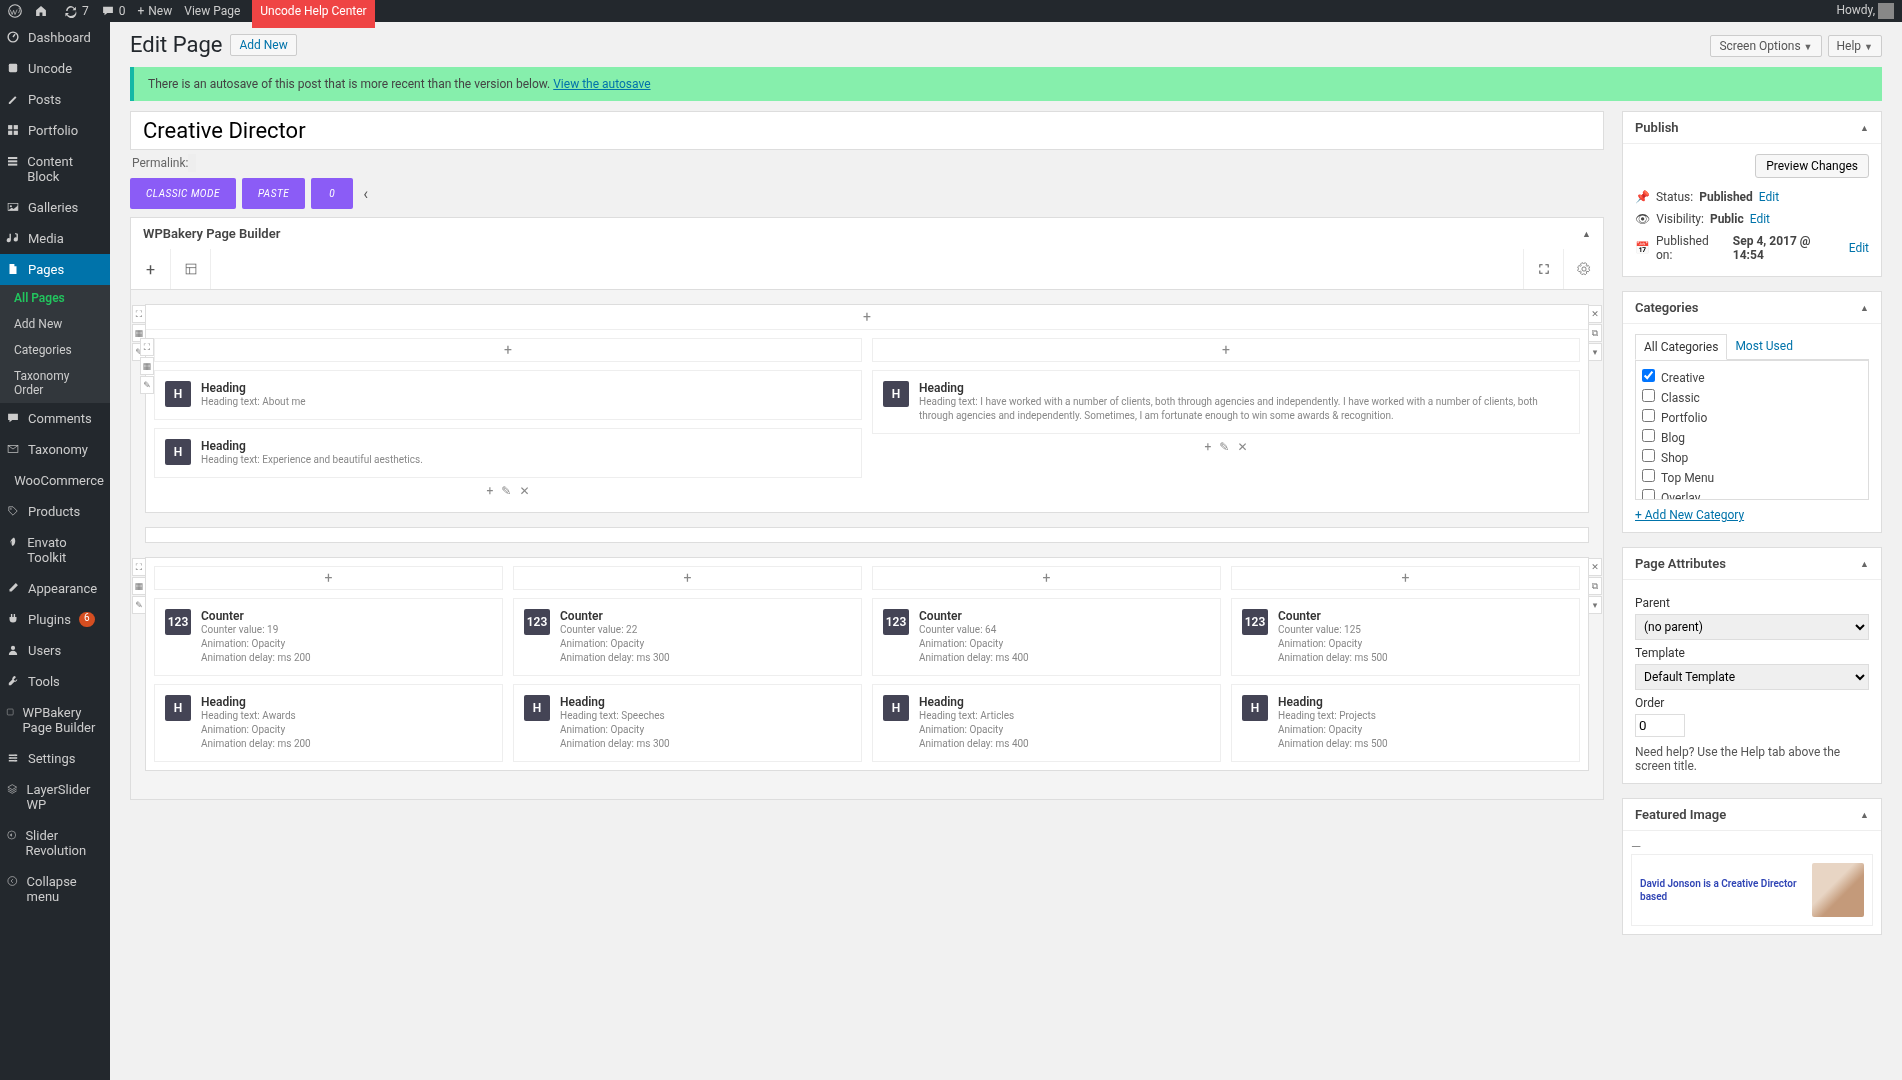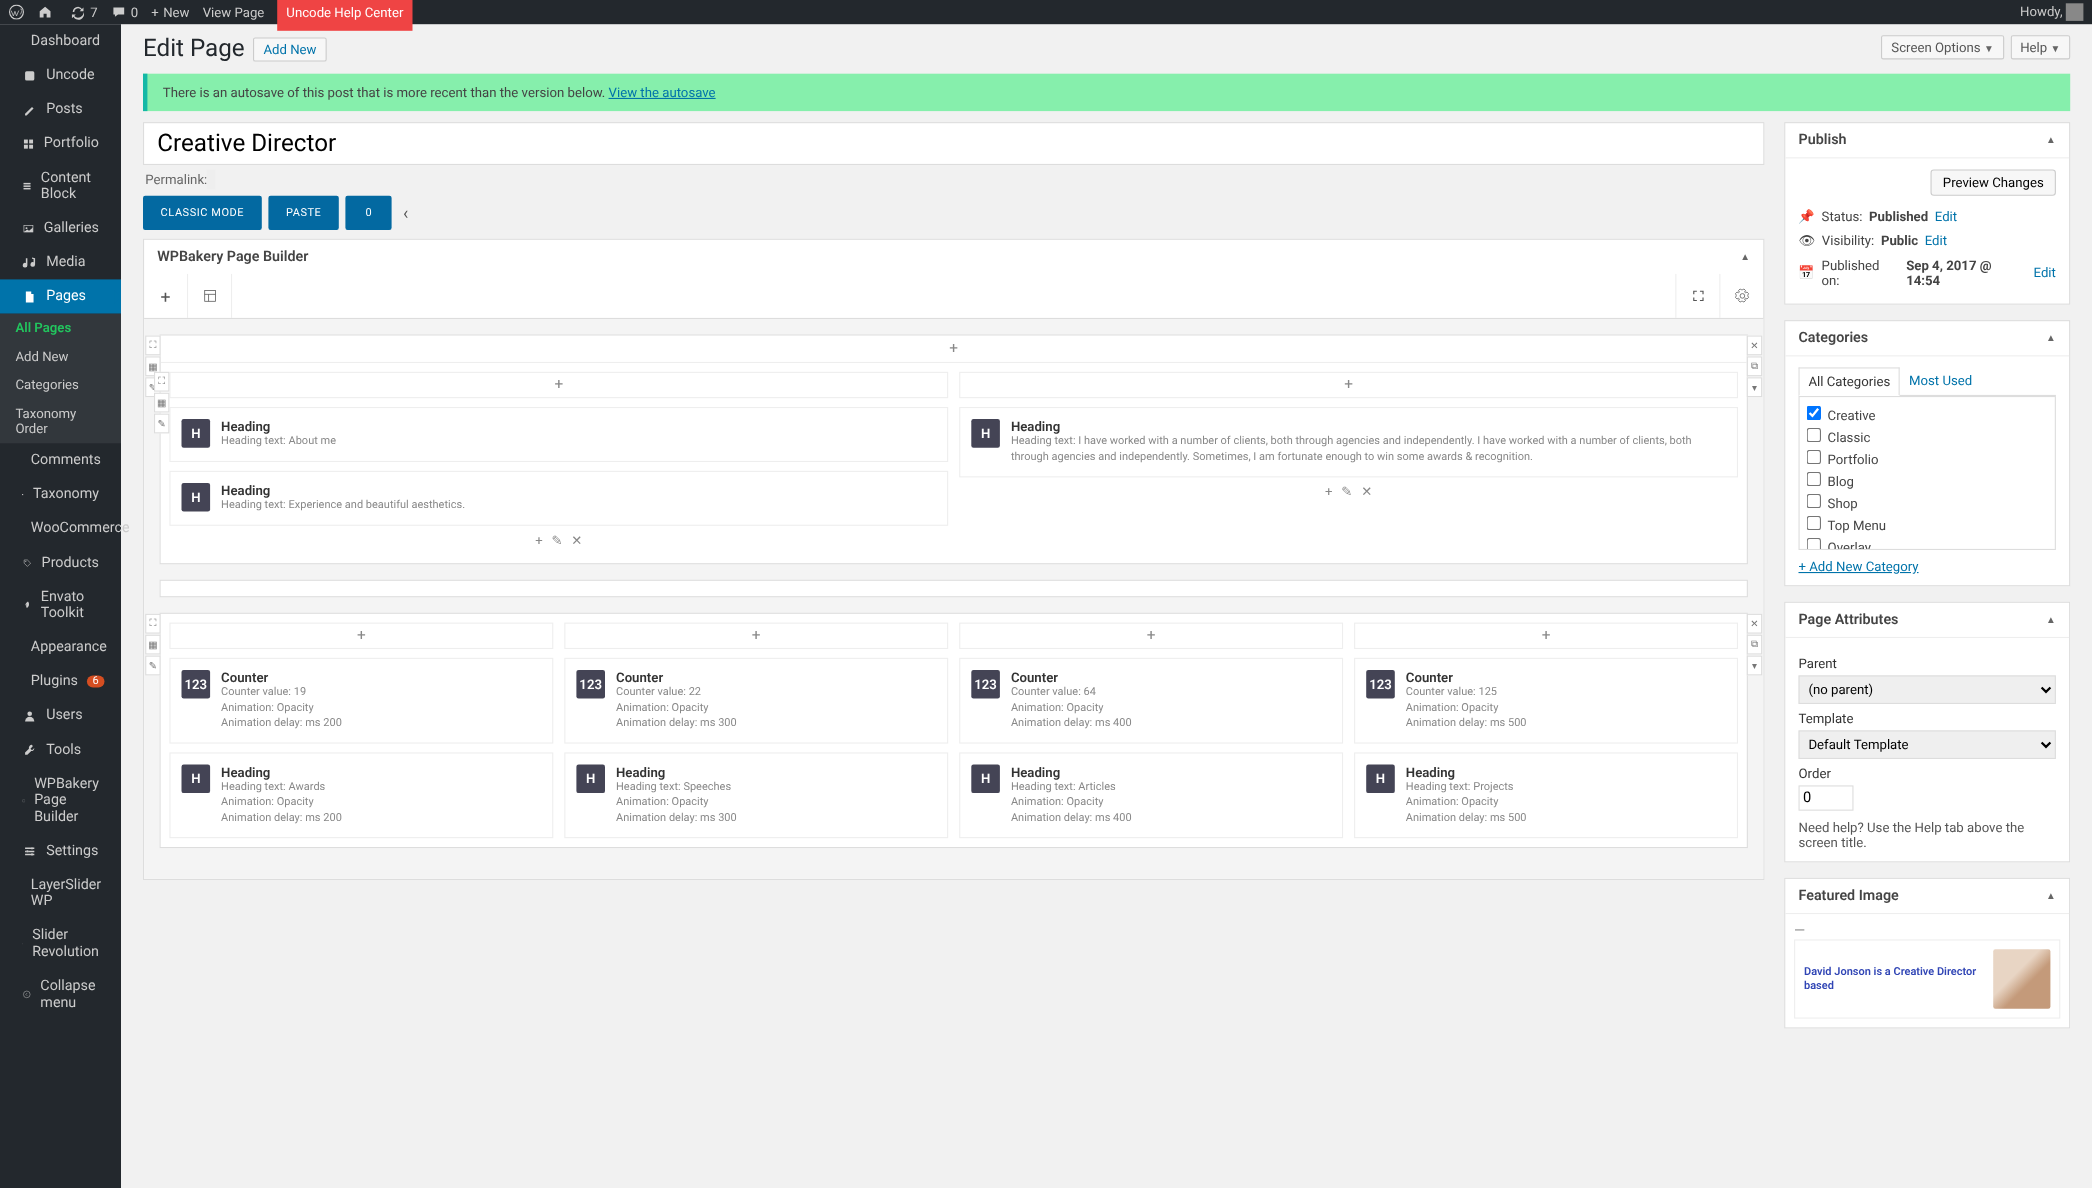--- a/index.html
+++ b/index.html
@@ -3,44 +3,44 @@
 <meta charset="utf-8">
 <style>
 * { margin: 0; padding: 0; box-sizing: border-box; font-family: -apple-system, BlinkMacSystemFont, "Segoe UI", Roboto, sans-serif; }
 body { background: #f1f1f1; font-size: 13px; color: #444; }
 .adminbar { background: #23282d; height: 22px; display: flex; align-items: center; color: #ccc; font-size: 12px; padding: 0 8px; justify-content: space-between; }
 .adminbar-left, .adminbar-right { display: flex; align-items: center; gap: 12px; }
 .adminbar-item { display: flex; align-items: center; gap: 4px; cursor: pointer; }
 .adminbar-help { background: #ef4444; color: #fff; padding: 0 8px; height: 33px; display: flex; align-items: center; }
 .container { display: flex; }
 .sidebar { width: 110px; background: #23282d; color: #ccc; min-height: calc(100vh - 22px); font-size: 13px; }
-.sidebar-item { padding: 8px 20px; display: flex; align-items: center; gap: 8px; cursor: pointer; }
+.sidebar-item { padding: 8px 6px; display: flex; gap: 8px; cursor: pointer; }
 .sidebar-item.active { background: #0073aa; color: #fff; position: relative; }
 .sidebar-item.active::after { content: ""; position: absolute; right: -6px; top: 50%; transform: translateY(-50%); border: 6px solid transparent; border-left-color: #0073aa; }
 .sidebar-sub { background: #32373c; }
 .sidebar-sub-item { padding: 6px 10px 6px 14px; font-size: 12px; cursor: pointer; color: #ccc; }
 .sidebar-sub-item.active { color: #22c55e; font-weight: 600; }
 .badge { background: #d54e21; color: #fff; border-radius: 9px; padding: 0 5px; font-size: 10px; min-width: 16px; text-align: center; }
 .main { flex: 1; padding: 10px 20px 20px 20px; }
-.header-row { display: flex; align-items: flex-start; justify-content: space-between; }
+.header-row { display: flex; align-items: flex-end; justify-content: space-between; }
 .title-row { display: flex; align-items: center; gap: 8px; }
 .page-heading { font-size: 22px; font-weight: 400; color: #23282d; }
 .btn-small { border: 1px solid #ccc; background: #f7f7f7; padding: 3px 8px; font-size: 12px; cursor: pointer; border-radius: 2px; color: #0073aa; }
 .screen-opts { display: flex; gap: 6px; }
 .screen-opts .btn-small { color: #555; }
 .notice { background: #86efac; border-left: 4px solid #14b8a6; padding: 10px 14px; margin: 10px 0; font-size: 12px; }
 .notice a { color: #0073aa; text-decoration: underline; }
 .content-row { display: flex; gap: 18px; align-items: flex-start; }
 .content-main { flex: 1; }
 .content-side { width: 260px; }
 .title-input { width: 100%; font-size: 22px; padding: 6px 12px; border: 1px solid #ddd; background: #fff; }
 .permalink { font-size: 12px; color: #666; margin: 6px 2px; }
 .permalink-url { background: #eee; padding: 2px 4px; }
 .toolbar { display: flex; gap: 6px; margin: 8px 0; align-items: center; }
-.toolbar-btn { background: #0369a1; color: #fff; border: none; padding: 10px 16px; font-size: 10px; cursor: pointer; border-radius: 2px; letter-spacing: 0.5px; }
+.toolbar-btn { background: #8b5cf6; color: #fff; border: none; padding: 10px 16px; font-size: 10px; cursor: pointer; border-radius: 2px; letter-spacing: 0.5px; font-style: italic; }
 .toolbar-btn.numbox { padding: 10px 18px; }
 .chev { font-size: 16px; color: #555; cursor: pointer; padding: 0 4px; }
 .panel { background: #fff; border: 1px solid #ddd; margin-bottom: 18px; }
 .panel-h { padding: 8px 12px; font-size: 13px; font-weight: 600; display: flex; justify-content: space-between; align-items: center; cursor: pointer; }
 .builder-bar { display: flex; justify-content: space-between; border-bottom: 1px solid #ddd; }
 .builder-bar-sec { display: flex; }
 .builder-icon { width: 40px; height: 40px; display: flex; align-items: center; justify-content: center; font-size: 16px; color: #555; cursor: pointer; border-right: 1px solid #eee; }
 .builder-icon.rt { border-right: none; border-left: 1px solid #eee; }
 .builder-canvas { padding: 14px; background: #f4f4f4; }
 .row-wrap { background: #fff; border: 1px solid #ddd; margin-bottom: 14px; position: relative; }

